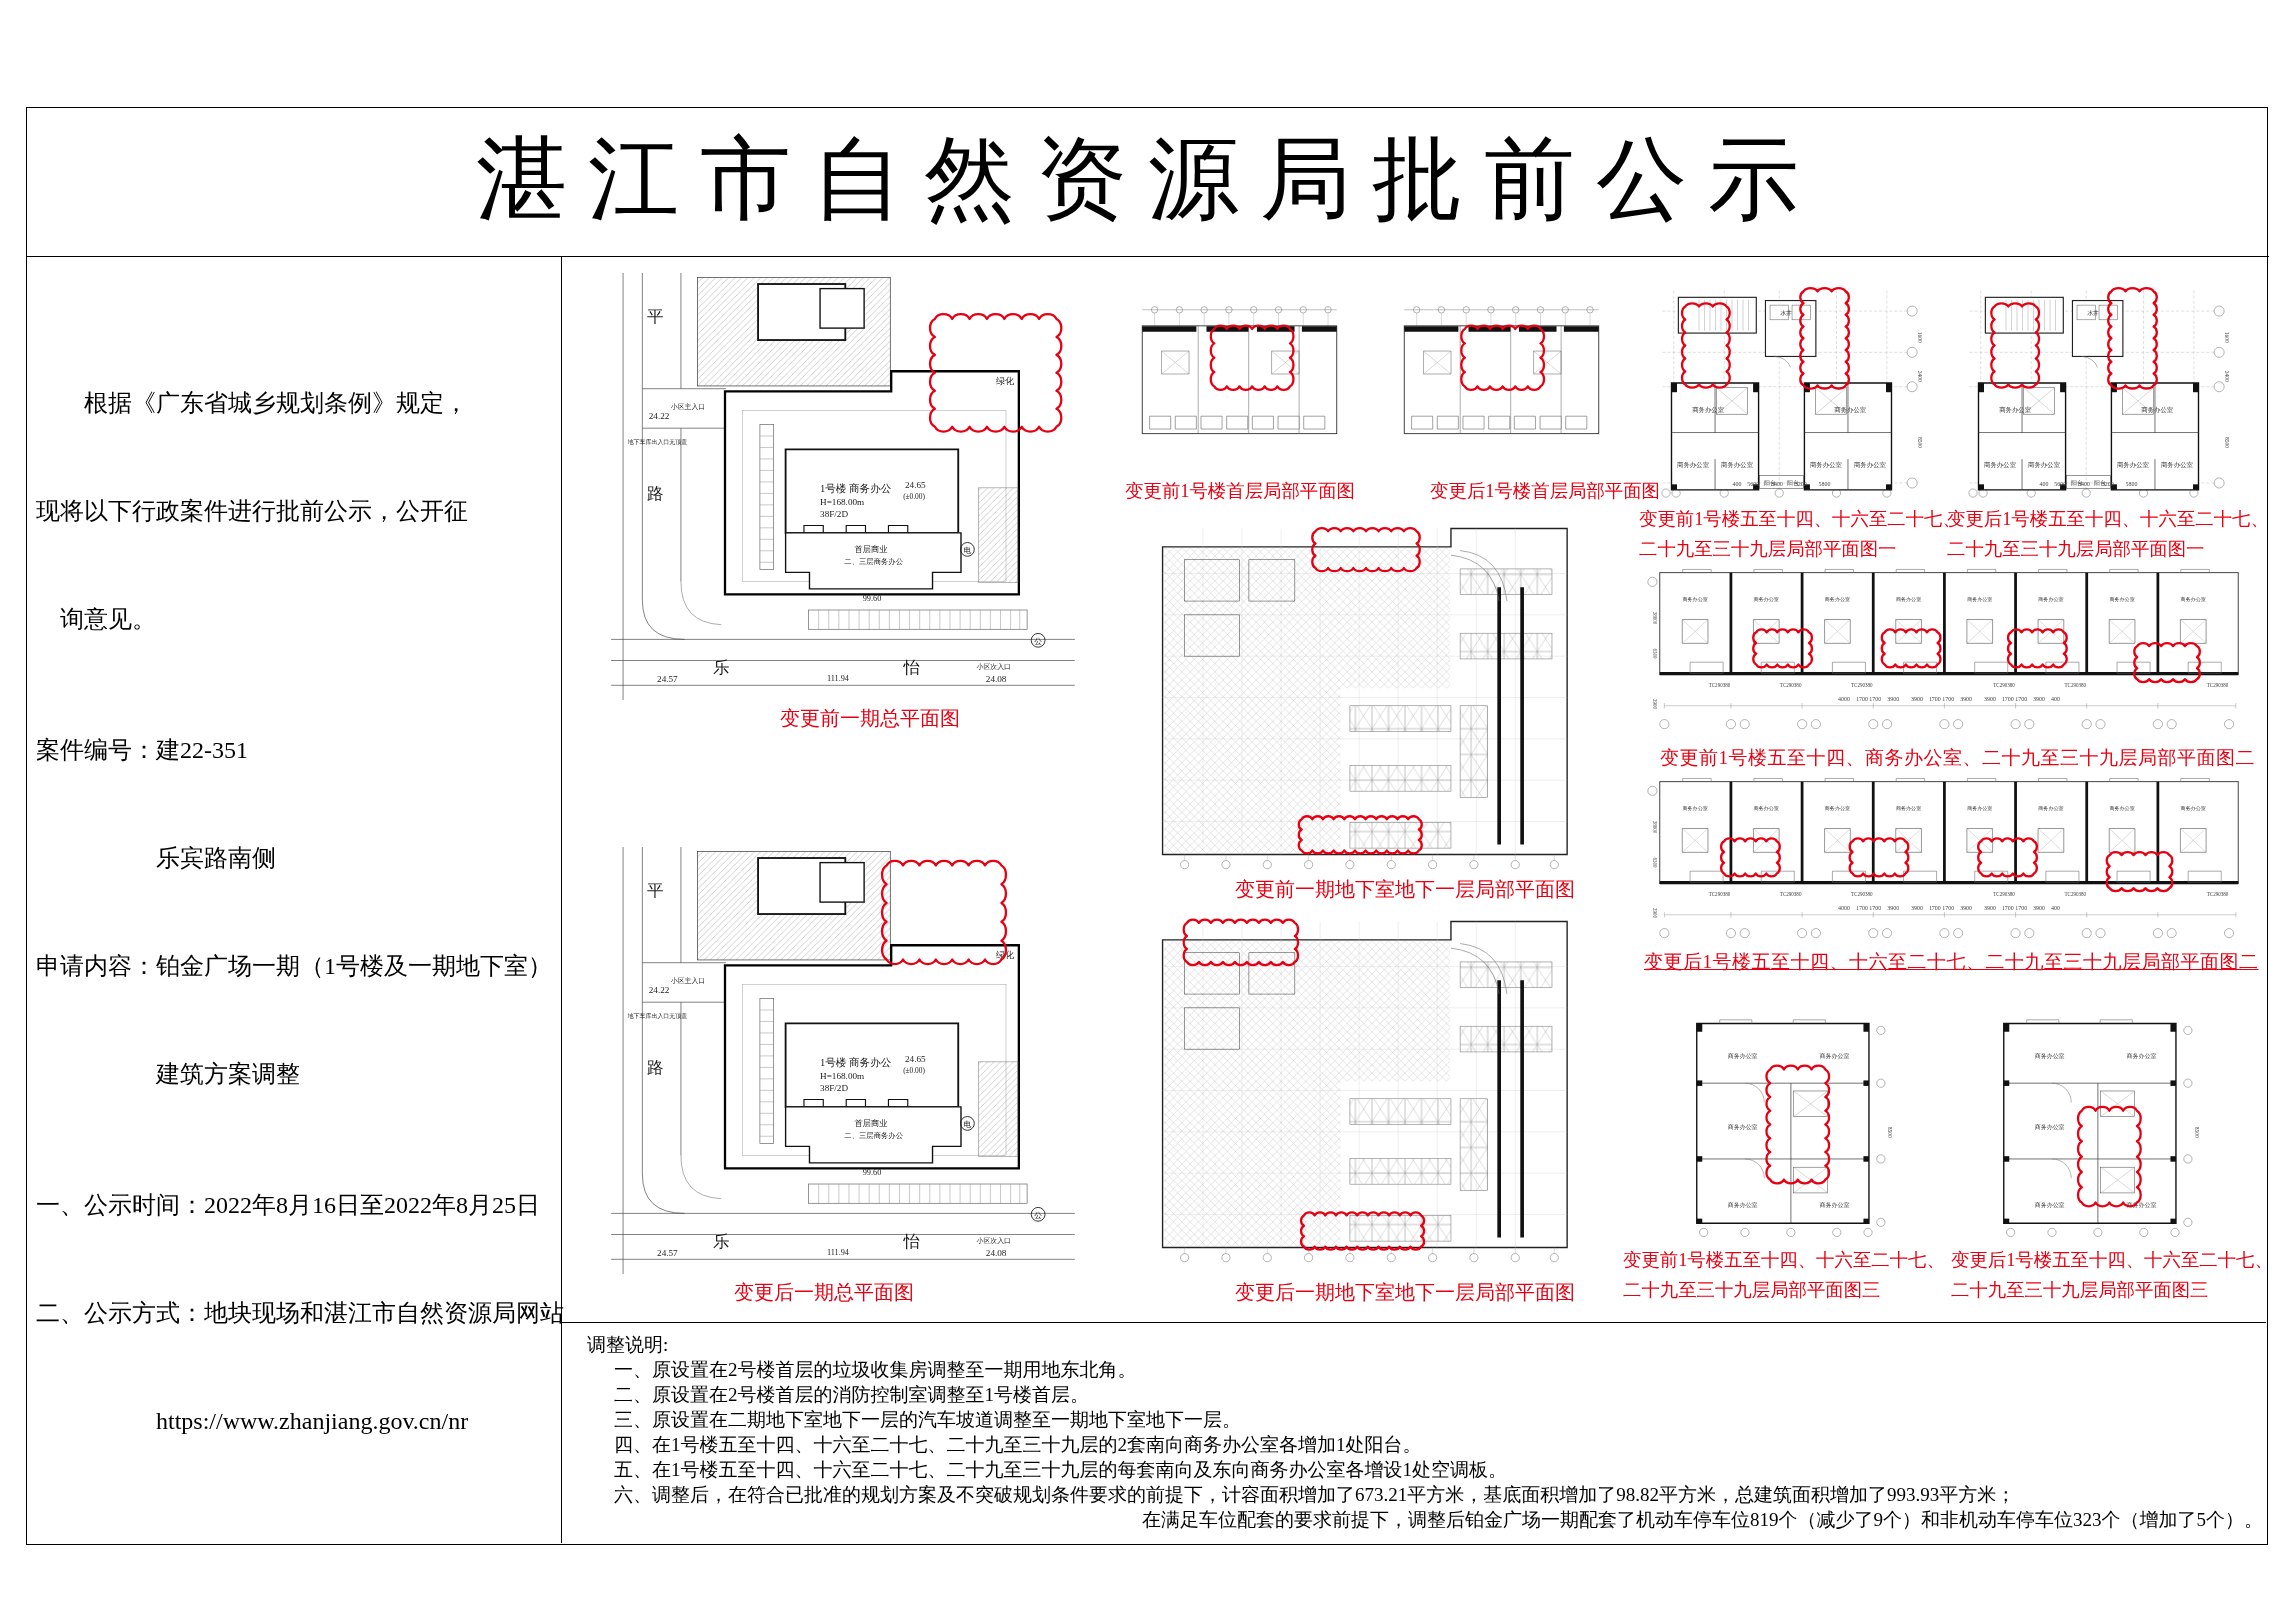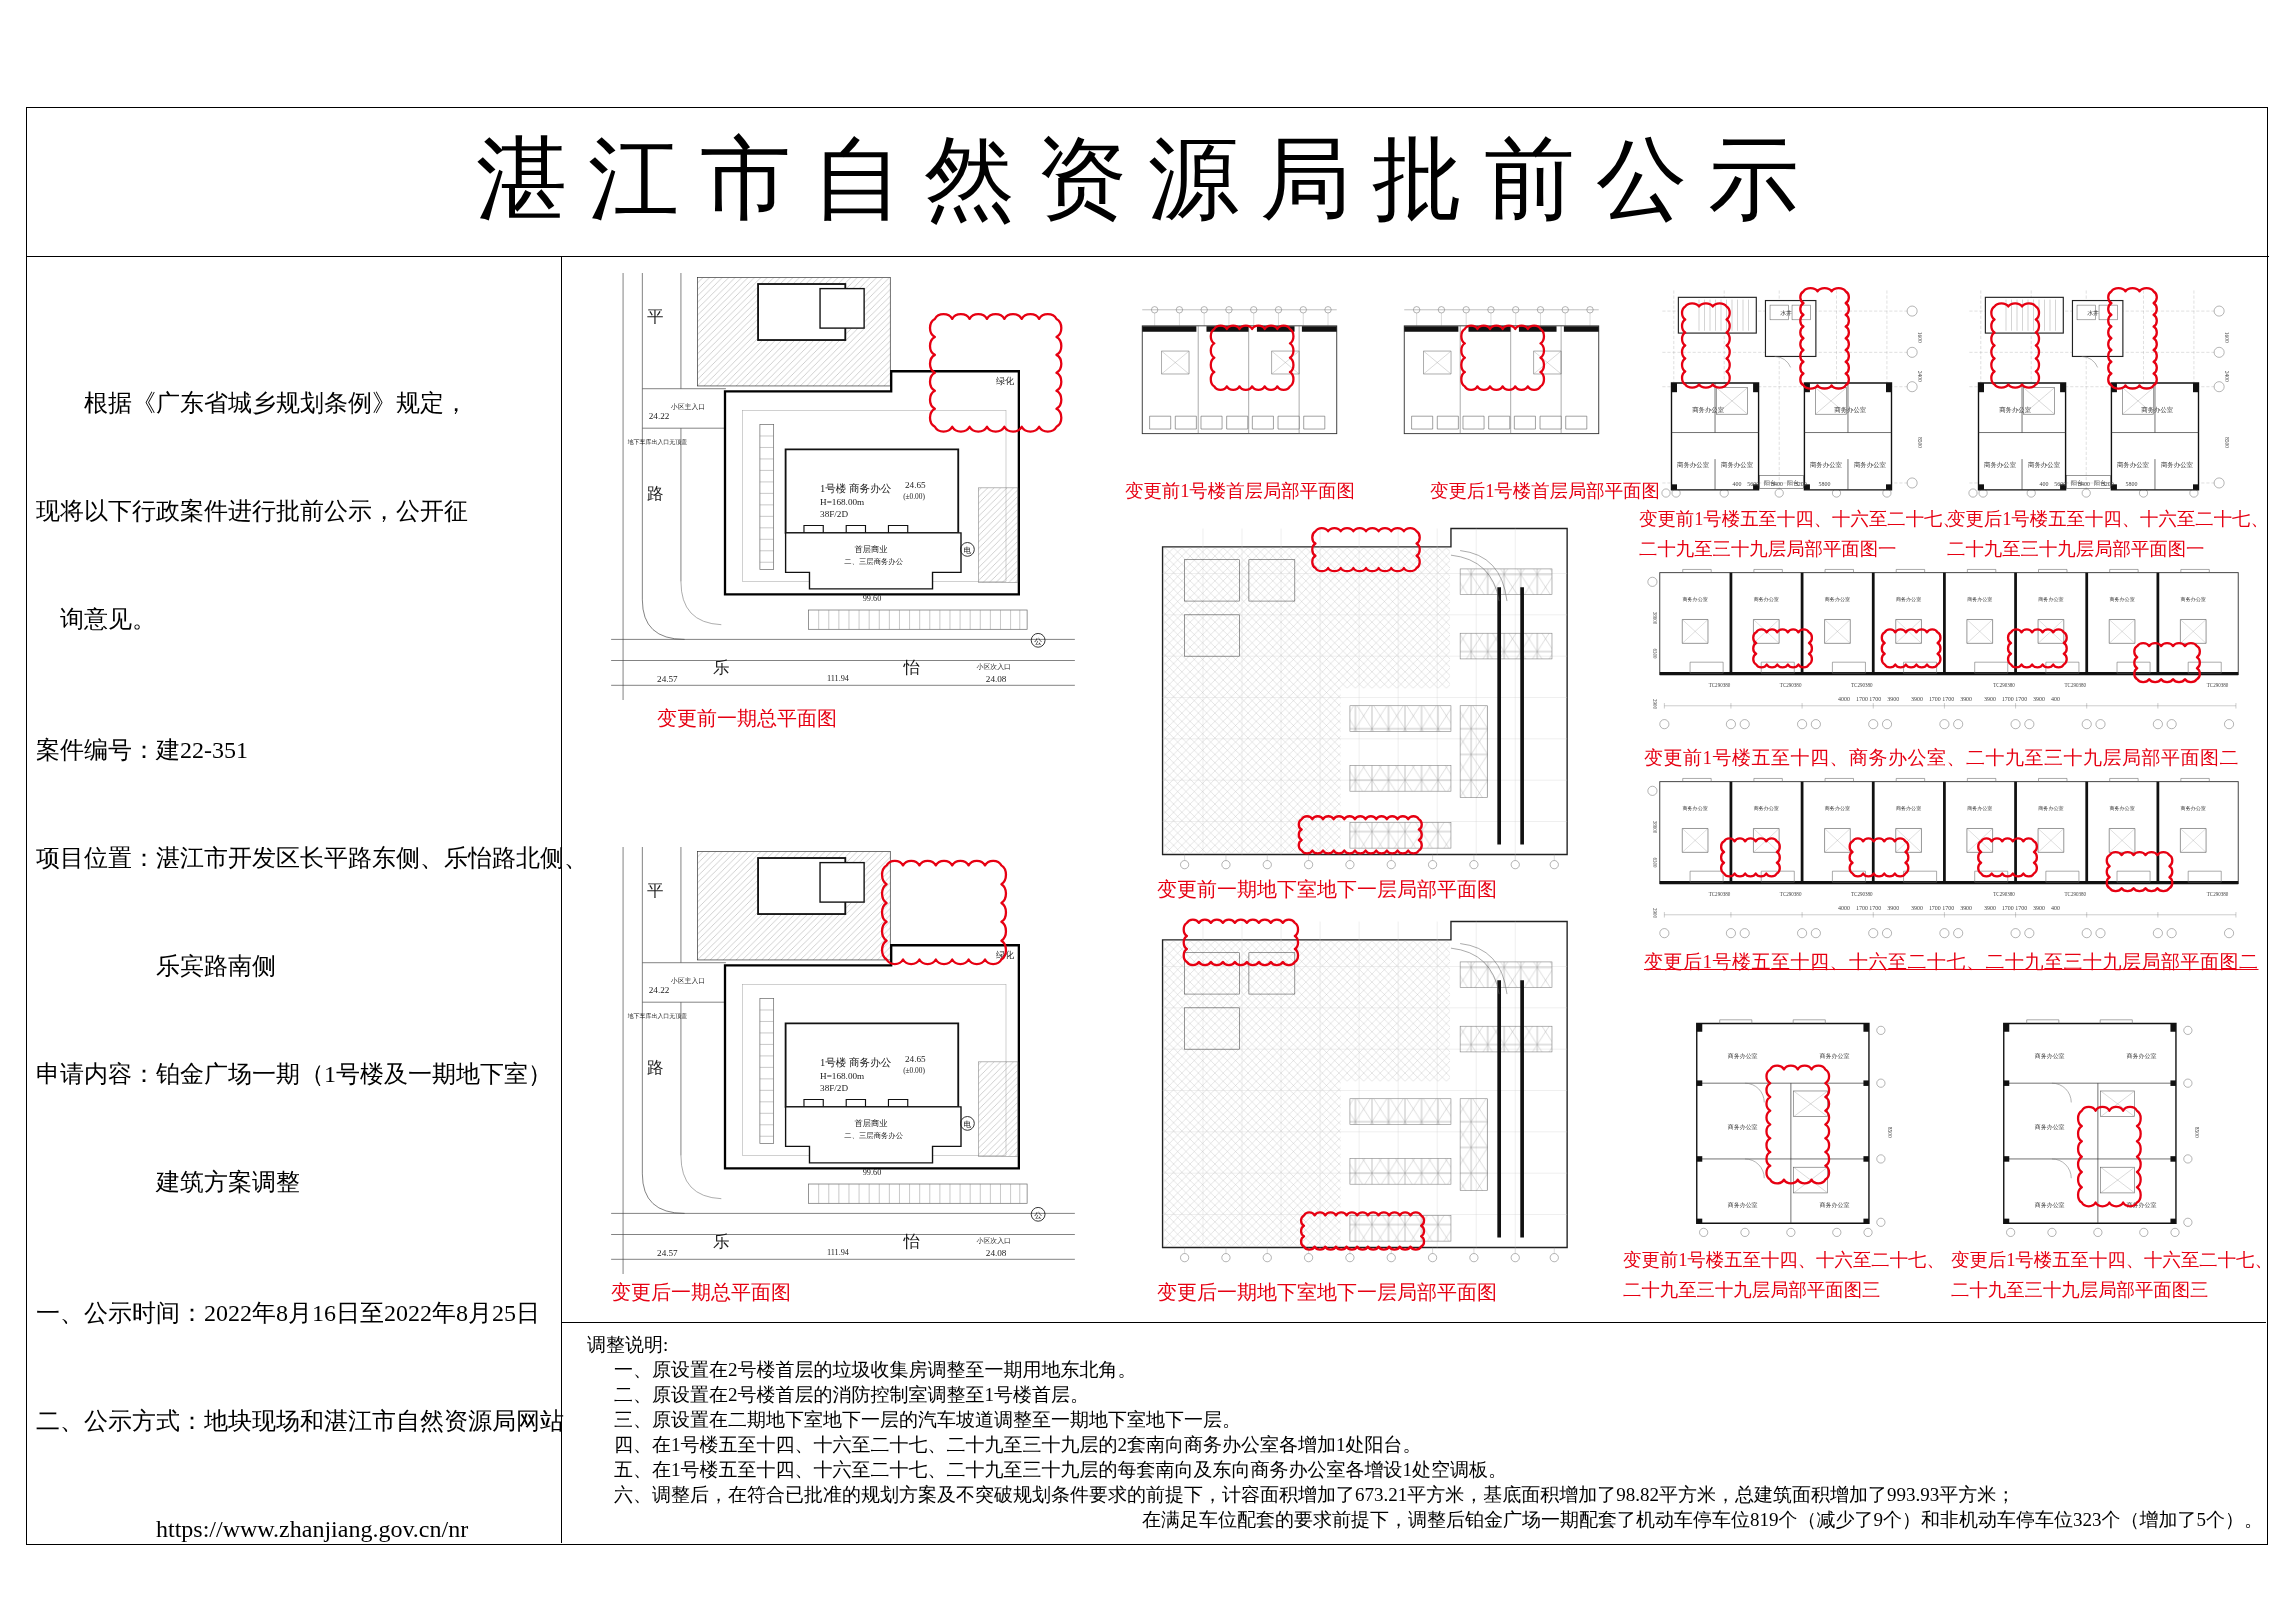--- a/index.html
+++ b/index.html
@@ -11,21 +11,21 @@
   .notes-sep{position:absolute;left:561px;top:1322px;width:1705px;border-top:1.4px solid #000;}
 
   .title{position:absolute;left:27px;top:118px;width:2242px;text-align:center;
          font-size:91px;font-weight:normal;letter-spacing:21px;white-space:nowrap;}
 
   .leftcol{position:absolute;left:36px;top:313px;width:522px;font-size:24px;line-height:36px;
            white-space:pre;}
   .ln{min-height:36px;}
   .gap{margin-top:23px;}
 
-  .cap{position:absolute;color:#e60012;font-size:20px;line-height:30px;text-align:left;white-space:nowrap;}
+  .cap{position:absolute;color:#e60012;font-size:20px;line-height:30px;text-align:right;white-space:nowrap;}
   .cap-sm{font-size:18.4px;}
   .cap-left{text-align:left;}
   .cap-long{font-size:19px;letter-spacing:0.5px;}
 
   .notes{position:absolute;left:587px;top:1332px;width:1676px;font-size:19px;line-height:25px;white-space:nowrap;}
   .notes .item{margin-left:27px;}
   .notes .item2{margin-left:55px;text-align:right;}
 
   svg.drawing{position:absolute;overflow:visible;}
   svg text{font-family:"Liberation Serif","DejaVu Serif",serif;}
@@ -41,21 +41,20 @@
   <div class="v-div"></div>
   <div class="notes-sep"></div>
 
   <div class="title">湛江市自然资源局批前公示</div>
 
   <div class="leftcol">
     <div class="ln">　　根据《广东省城乡规划条例》规定，</div>
     <div class="ln">现将以下行政案件进行批前公示，公开征</div>
     <div class="ln">　询意见。</div>
     <div class="ln gap">案件编号：建22-351</div>
-    <div class="ln">项目位置：湛江市开发区长平路东侧、乐怡路北侧、</div>
     <div class="ln">　　　　　乐宾路南侧</div>
     <div class="ln">申请内容：铂金广场一期（1号楼及一期地下室）</div>
     <div class="ln">　　　　　建筑方案调整</div>
     <div class="ln gap">一、公示时间：2022年8月16日至2022年8月25日</div>
     <div class="ln">二、公示方式：地块现场和湛江市自然资源局网站</div>
     <div class="ln">　　　　　https://www.zhanjiang.gov.cn/nr</div>
     
     
     
     

